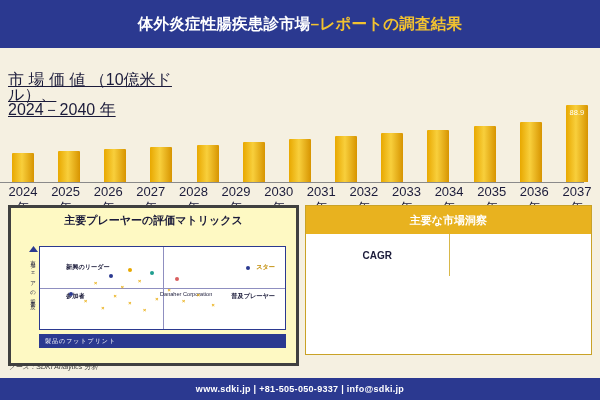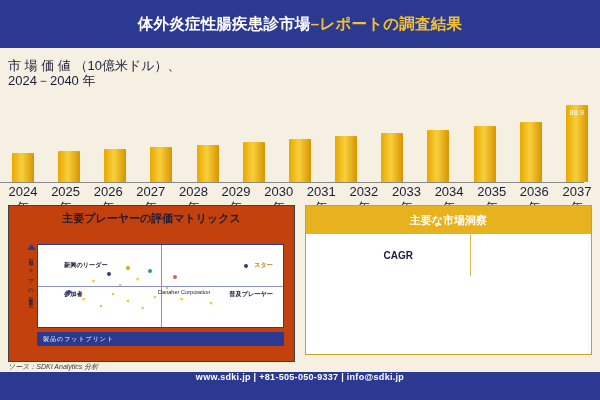--- a/index.html
+++ b/index.html
@@ -20,22 +20,22 @@
     font-size:15.5px;font-weight:bold;color:#ffffff;letter-spacing:.2px;
     white-space:nowrap;
   }
   #header-title .accent{color:#f2c230;}
   
   #chart-block{
     position:absolute;left:0;top:48px;width:600px;height:150px;
     background:#f5f0e1;
   }
   #chart-caption{
-    position:absolute;left:8px;top:10px;width:190px;
-    font-size:13px;color:#1b1b3a;line-height:15px;
+    position:absolute;left:8px;top:24px;width:190px;
+    font-size:16px;color:#1b1b3a;line-height:15px;text-decoration:underline;
   }
   #plot{
     position:absolute;left:8px;top:52px;width:584px;height:82px;
   }
   #bars{
     position:absolute;left:0;bottom:0;width:584px;height:82px;
     display:flex;align-items:flex-end;justify-content:space-between;
   }
   .bar-wrap{
     width:30px;height:82px;position:relative;
@@ -55,21 +55,21 @@
     position:absolute;left:0;top:134px;width:584px;height:1px;background:#8a8a8a;
   }
   #ticks{
     position:absolute;left:8px;top:136px;width:584px;height:14px;
     display:flex;justify-content:space-between;
   }
   .tick{width:30px;text-align:center;font-size:13px;color:#1b1b3a;}
   
   #matrix-panel{
     position:absolute;left:8px;top:205px;width:285px;height:155px;
-    background:#c2410c;border:1px solid #404040;
+    background:#fef9c3;border:3px solid #404040;
   }
   #matrix-title{
     height:24px;display:flex;align-items:center;justify-content:center;
     font-size:11px;font-weight:bold;color:#1b1b3a;
   }
   #matrix-body{
     position:relative;margin:0 6px 6px 6px;height:118px;
   }
   #quad{
     position:absolute;left:22px;top:14px;right:4px;bottom:20px;
@@ -107,31 +107,31 @@
     height:28px;background:#e8b21f;color:#ffffff;
     display:flex;align-items:center;justify-content:center;
     font-size:11px;font-weight:bold;
   }
   .ins-row{
     display:flex;height:42px;border-top:1px solid #d8b84a;
   }
   .ins-row:first-of-type{border-top:none;}
   .ins-k,.ins-v{
     display:flex;align-items:center;justify-content:center;
-    font-size:10px;color:#1b1b3a;margin-left:21px;
+    font-size:10px;color:#1b1b3a;
   }
   .ins-k{width:50%;font-weight:bold;border-right:1px solid #d8b84a;}
   .ins-v{width:50%;}
   #source-note{
     position:absolute;left:8px;top:362px;font-size:7px;color:#3a3a3a;font-style:italic;
   }
   
   #footer{
-    position:absolute;left:0;bottom:0;width:600px;height:28px;
-    background:#2b3990;display:flex;align-items:flex-start;justify-content:center;
+    position:absolute;left:0;bottom:0;width:600px;height:22px;
+    background:#2b3990;display:flex;align-items:center;justify-content:center;
   }
   #footer-text{font-size:9px;color:#ffffff;font-weight:bold;letter-spacing:.3px;}
 </style>
 </head>
 <body>
 
 <div id="header">
   <div id="header-title">
     <span>体外炎症性腸疾患診市場</span><span class="accent">–レポートの調査結果</span>
   </div>

